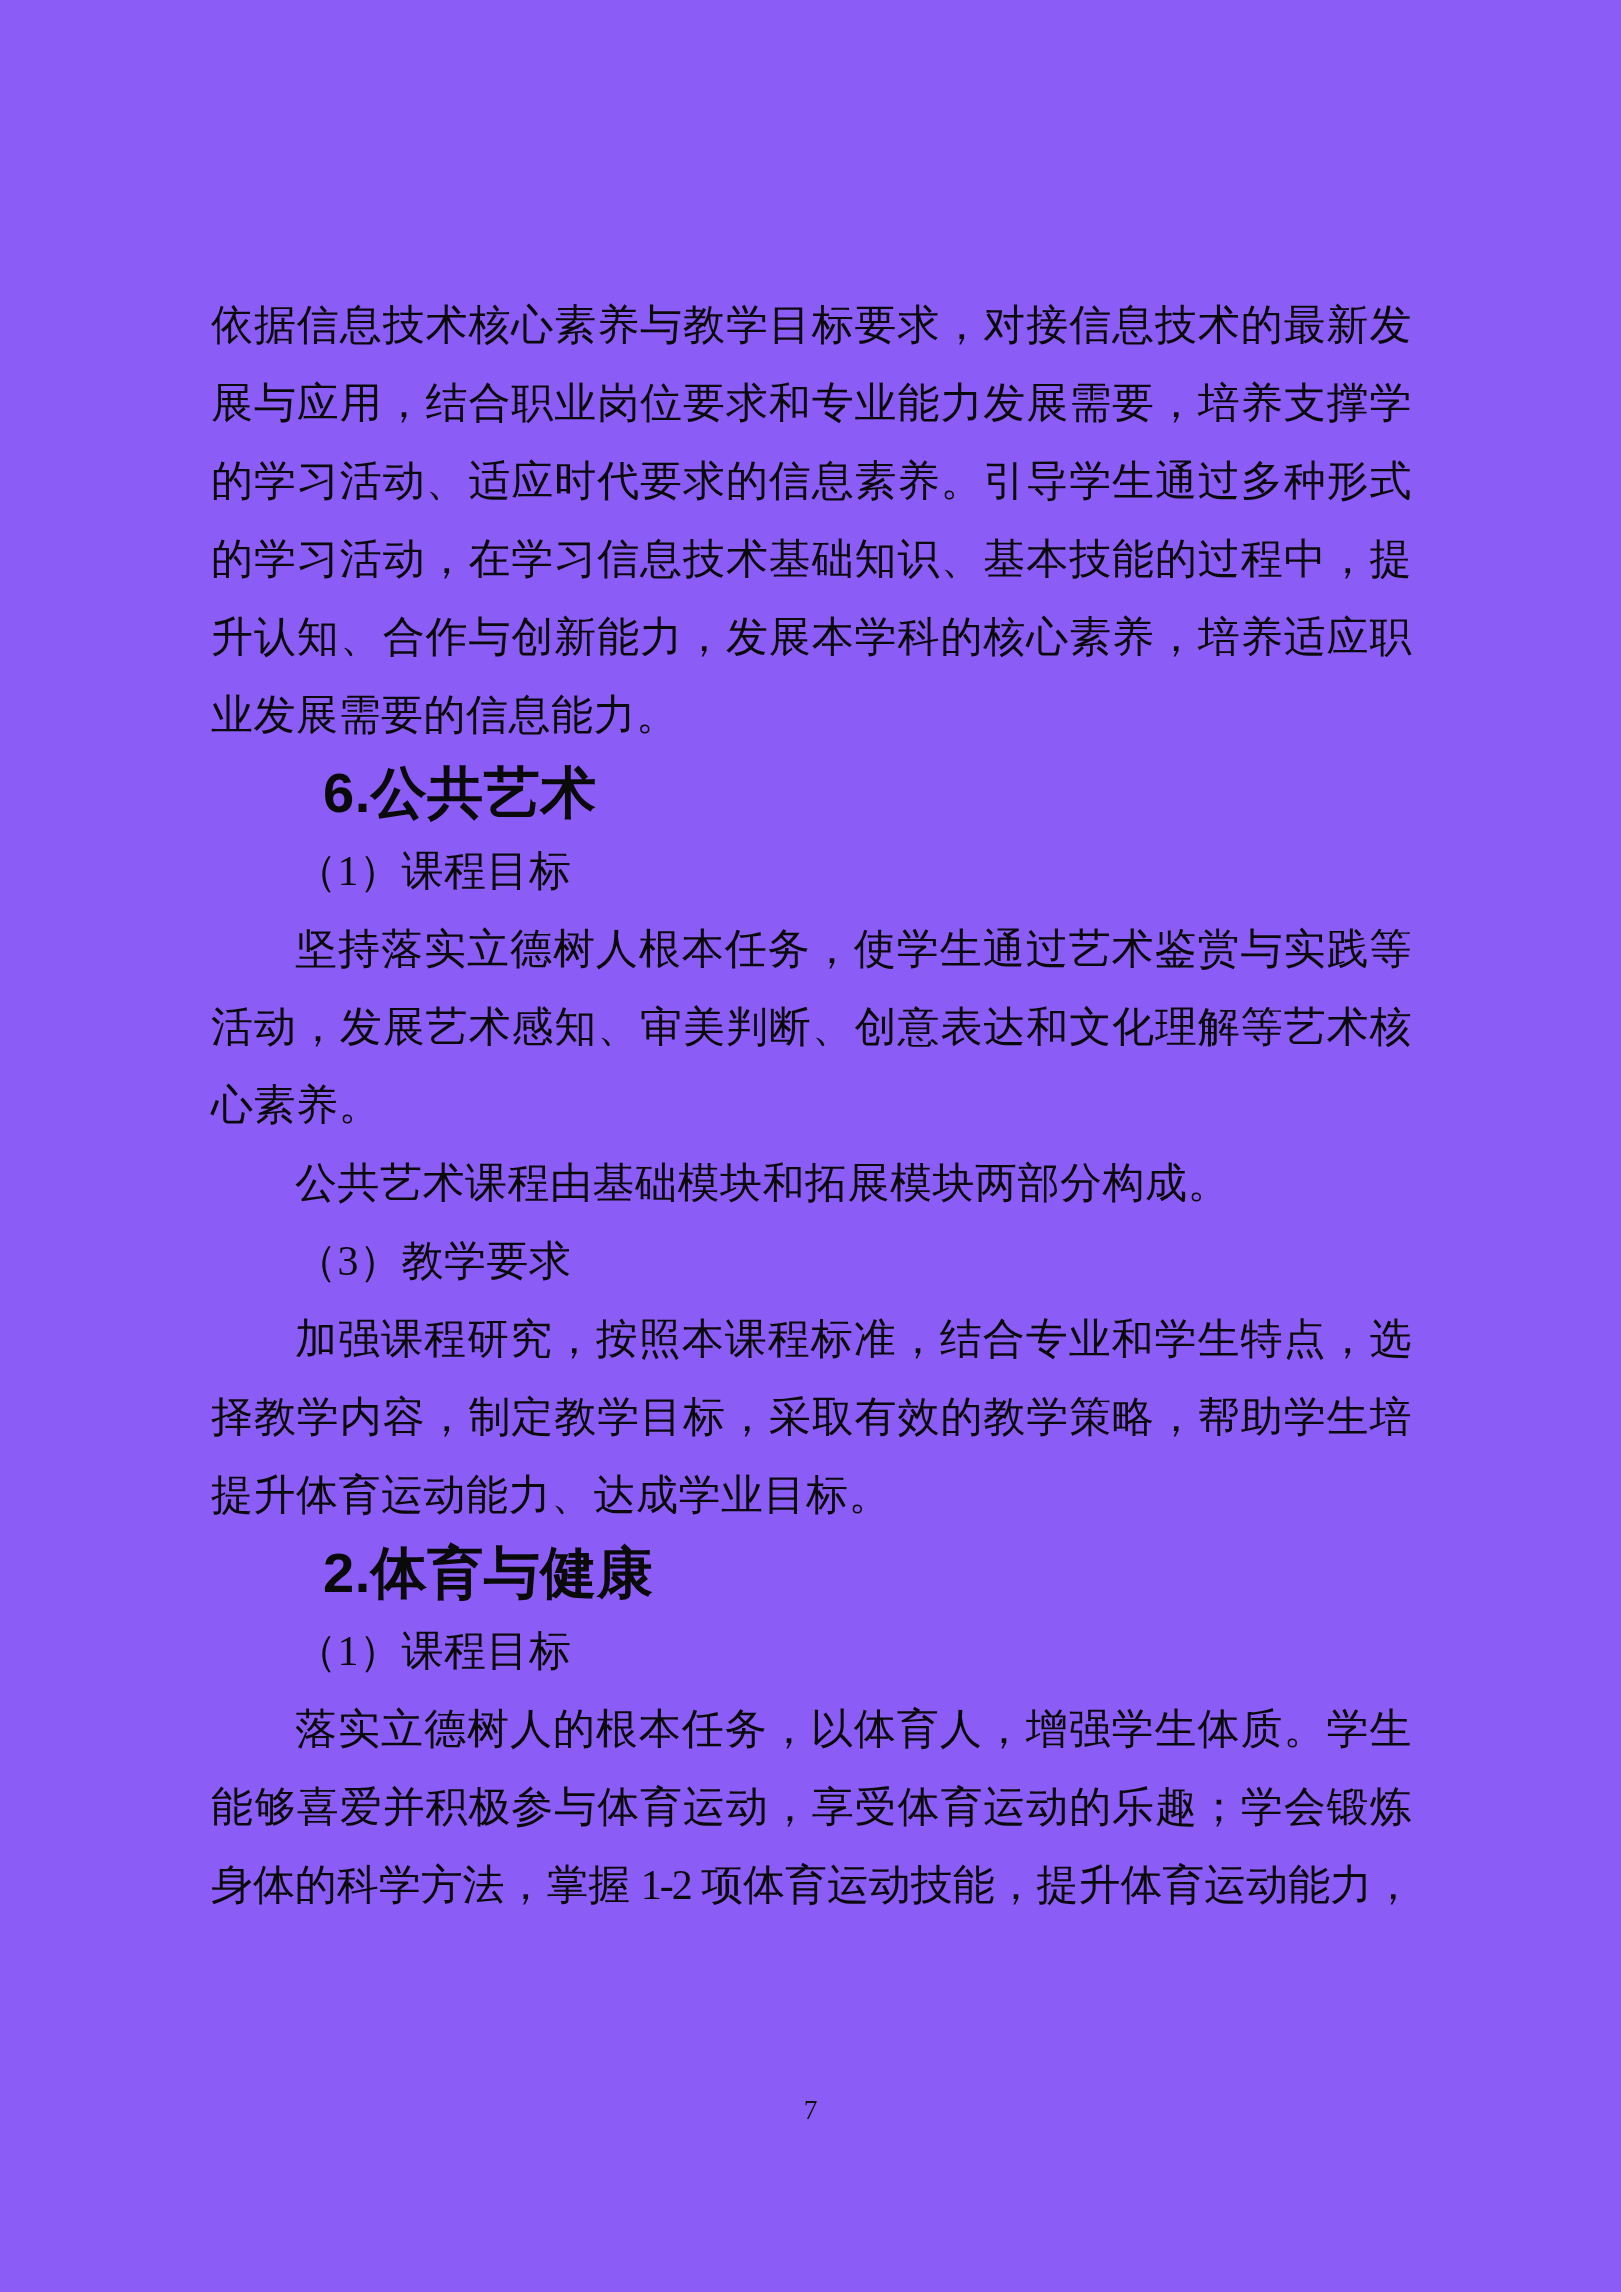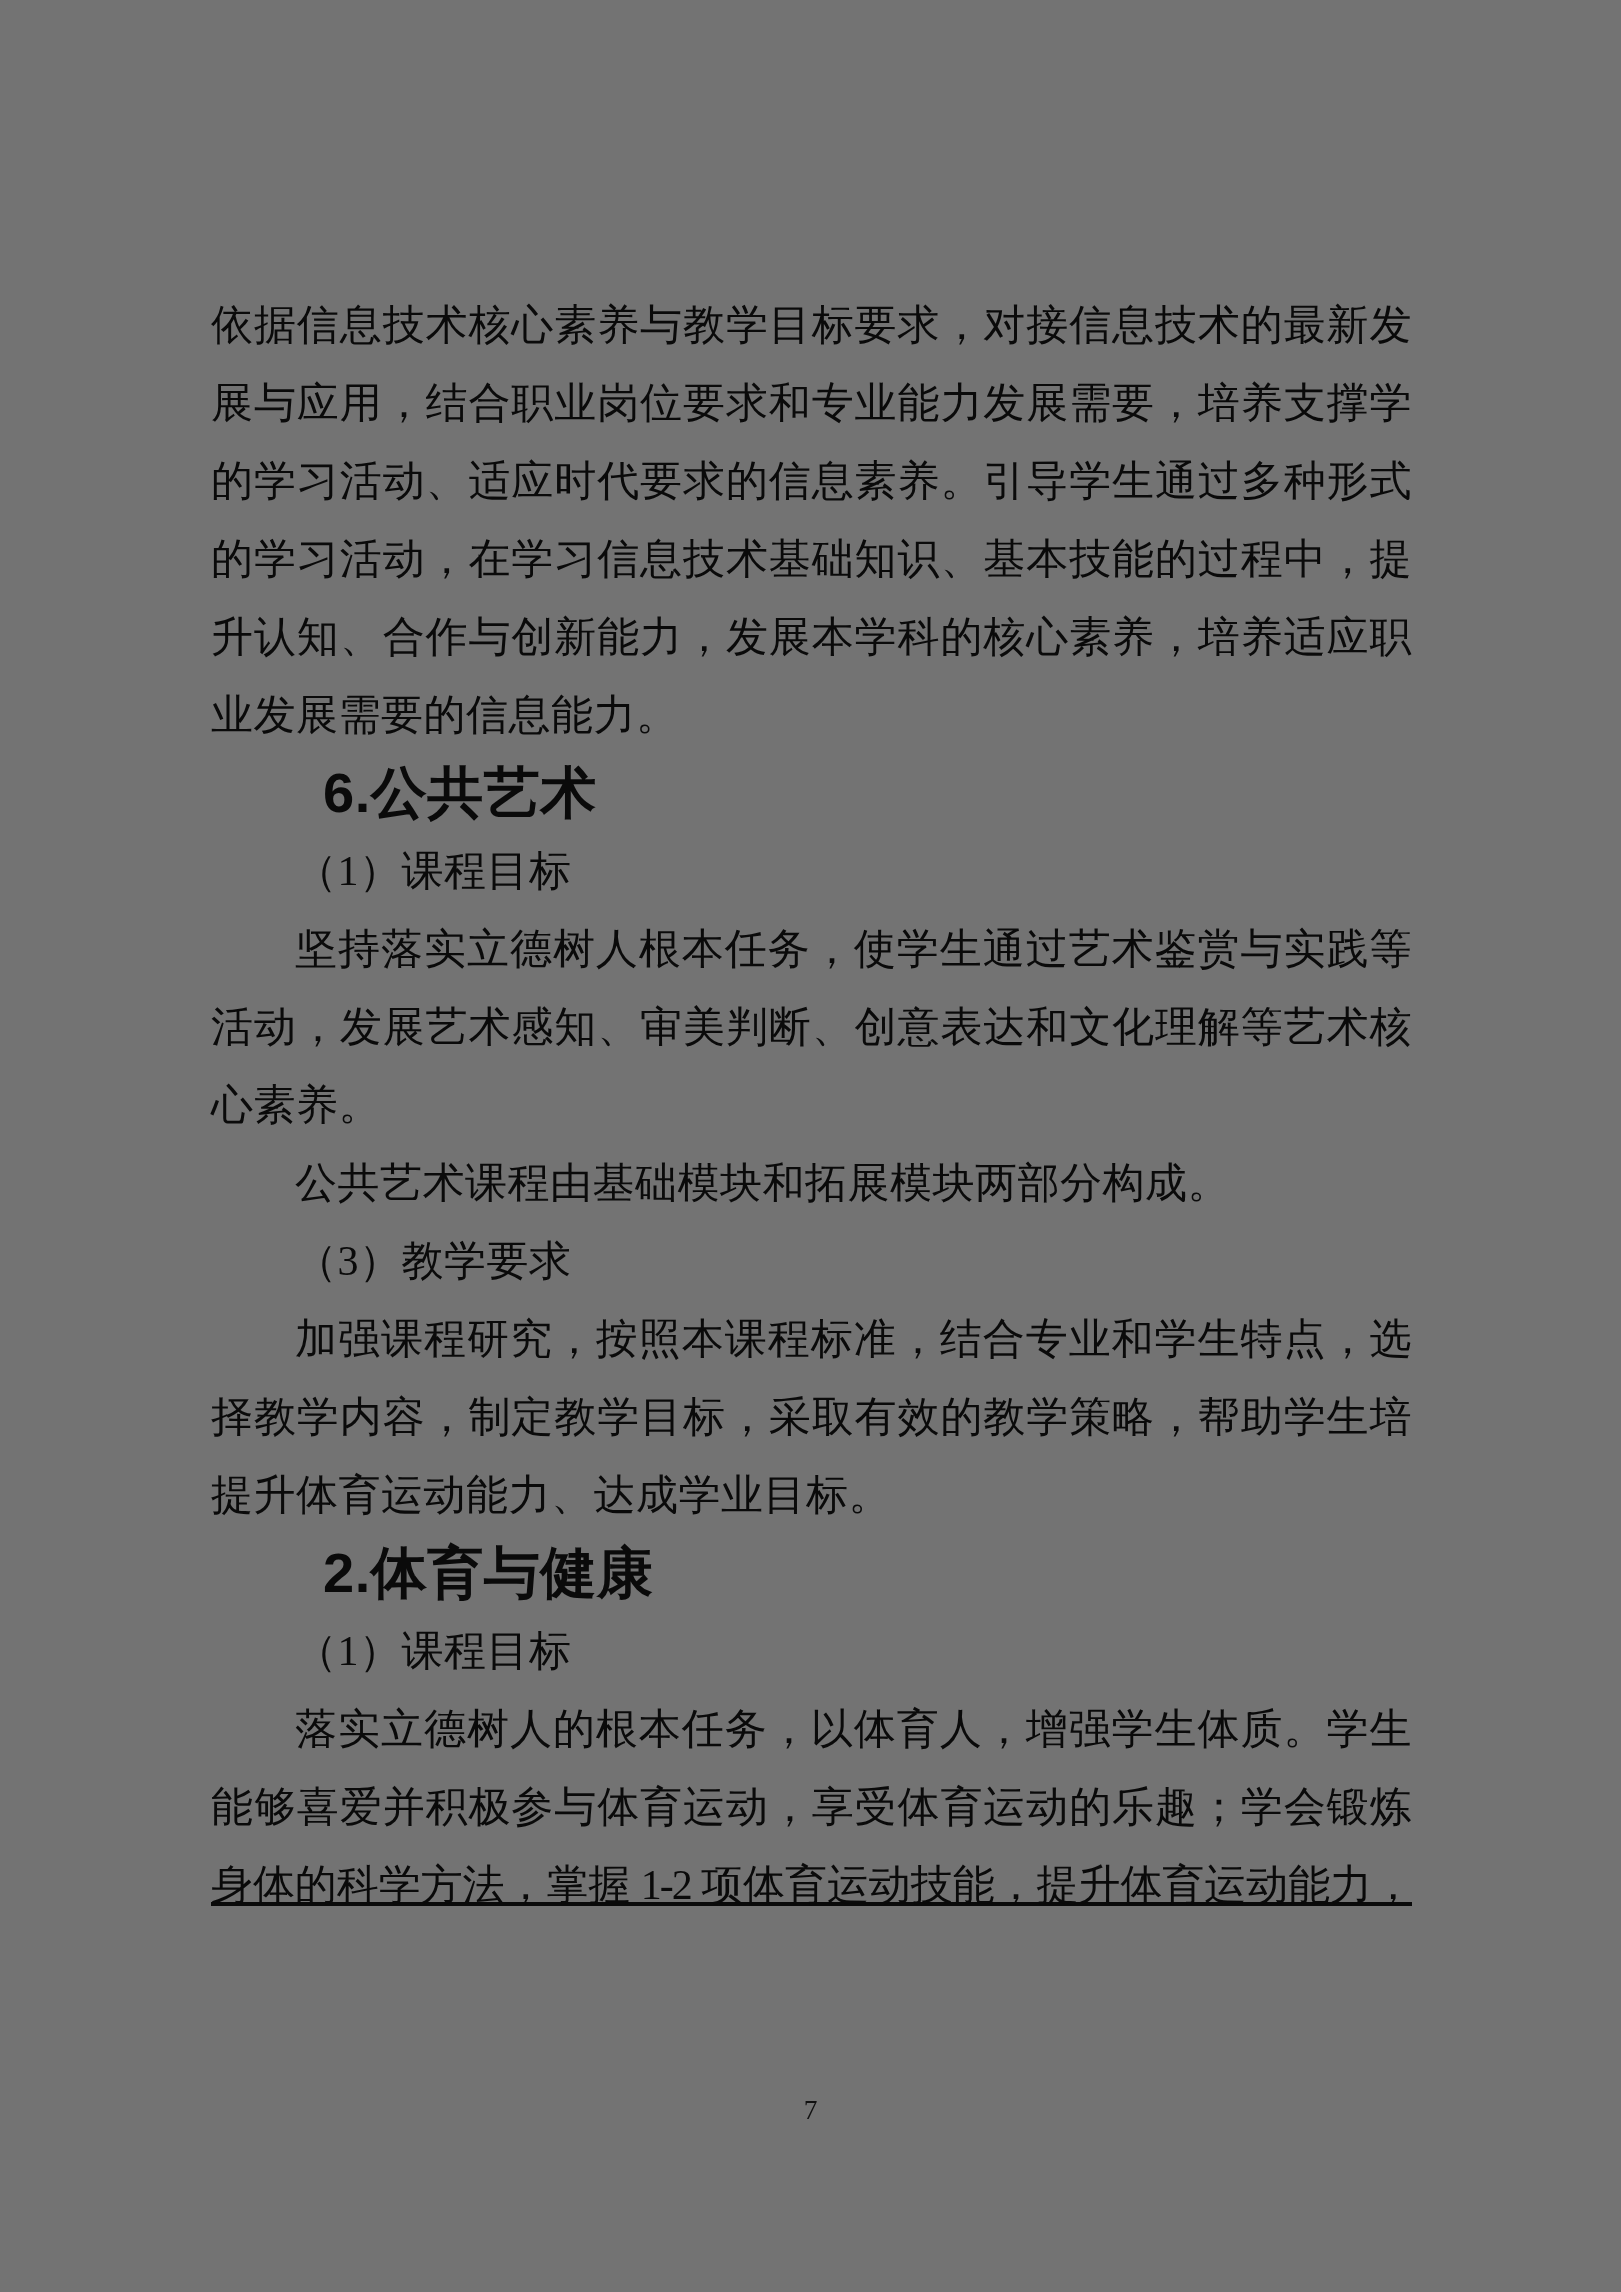--- a/index.html
+++ b/index.html
@@ -14,21 +14,21 @@
     overflow: hidden;
     font-family: "Liberation Serif", "DejaVu Serif", serif;
     color: #0a0a0a;
   }
   .page {
     position: absolute;
     left: 0;
     top: 0;
     width: 1621px;
     height: 2293px;
-    background: #737373;
+    background: #8b5cf6;
   }
   .text-block {
     position: absolute;
     left: 211px;
     top: 286px;
     width: 1201px;
   }
   .line {
     height: 78px;
     line-height: 78px;
@@ -46,21 +46,20 @@
   }
   
   .heading {
     font-family: "Liberation Sans", "DejaVu Sans", sans-serif;
     font-weight: 700;
     font-size: 56px;
   }
   
   .tight {
     letter-spacing: -2px;
-    text-decoration: underline;
   }
   .page-footer {
     position: absolute;
     left: 0;
     top: 2086px;
     width: 1621px;
     text-align: center;
   }
   .page-number {
     font-size: 27.4px;

